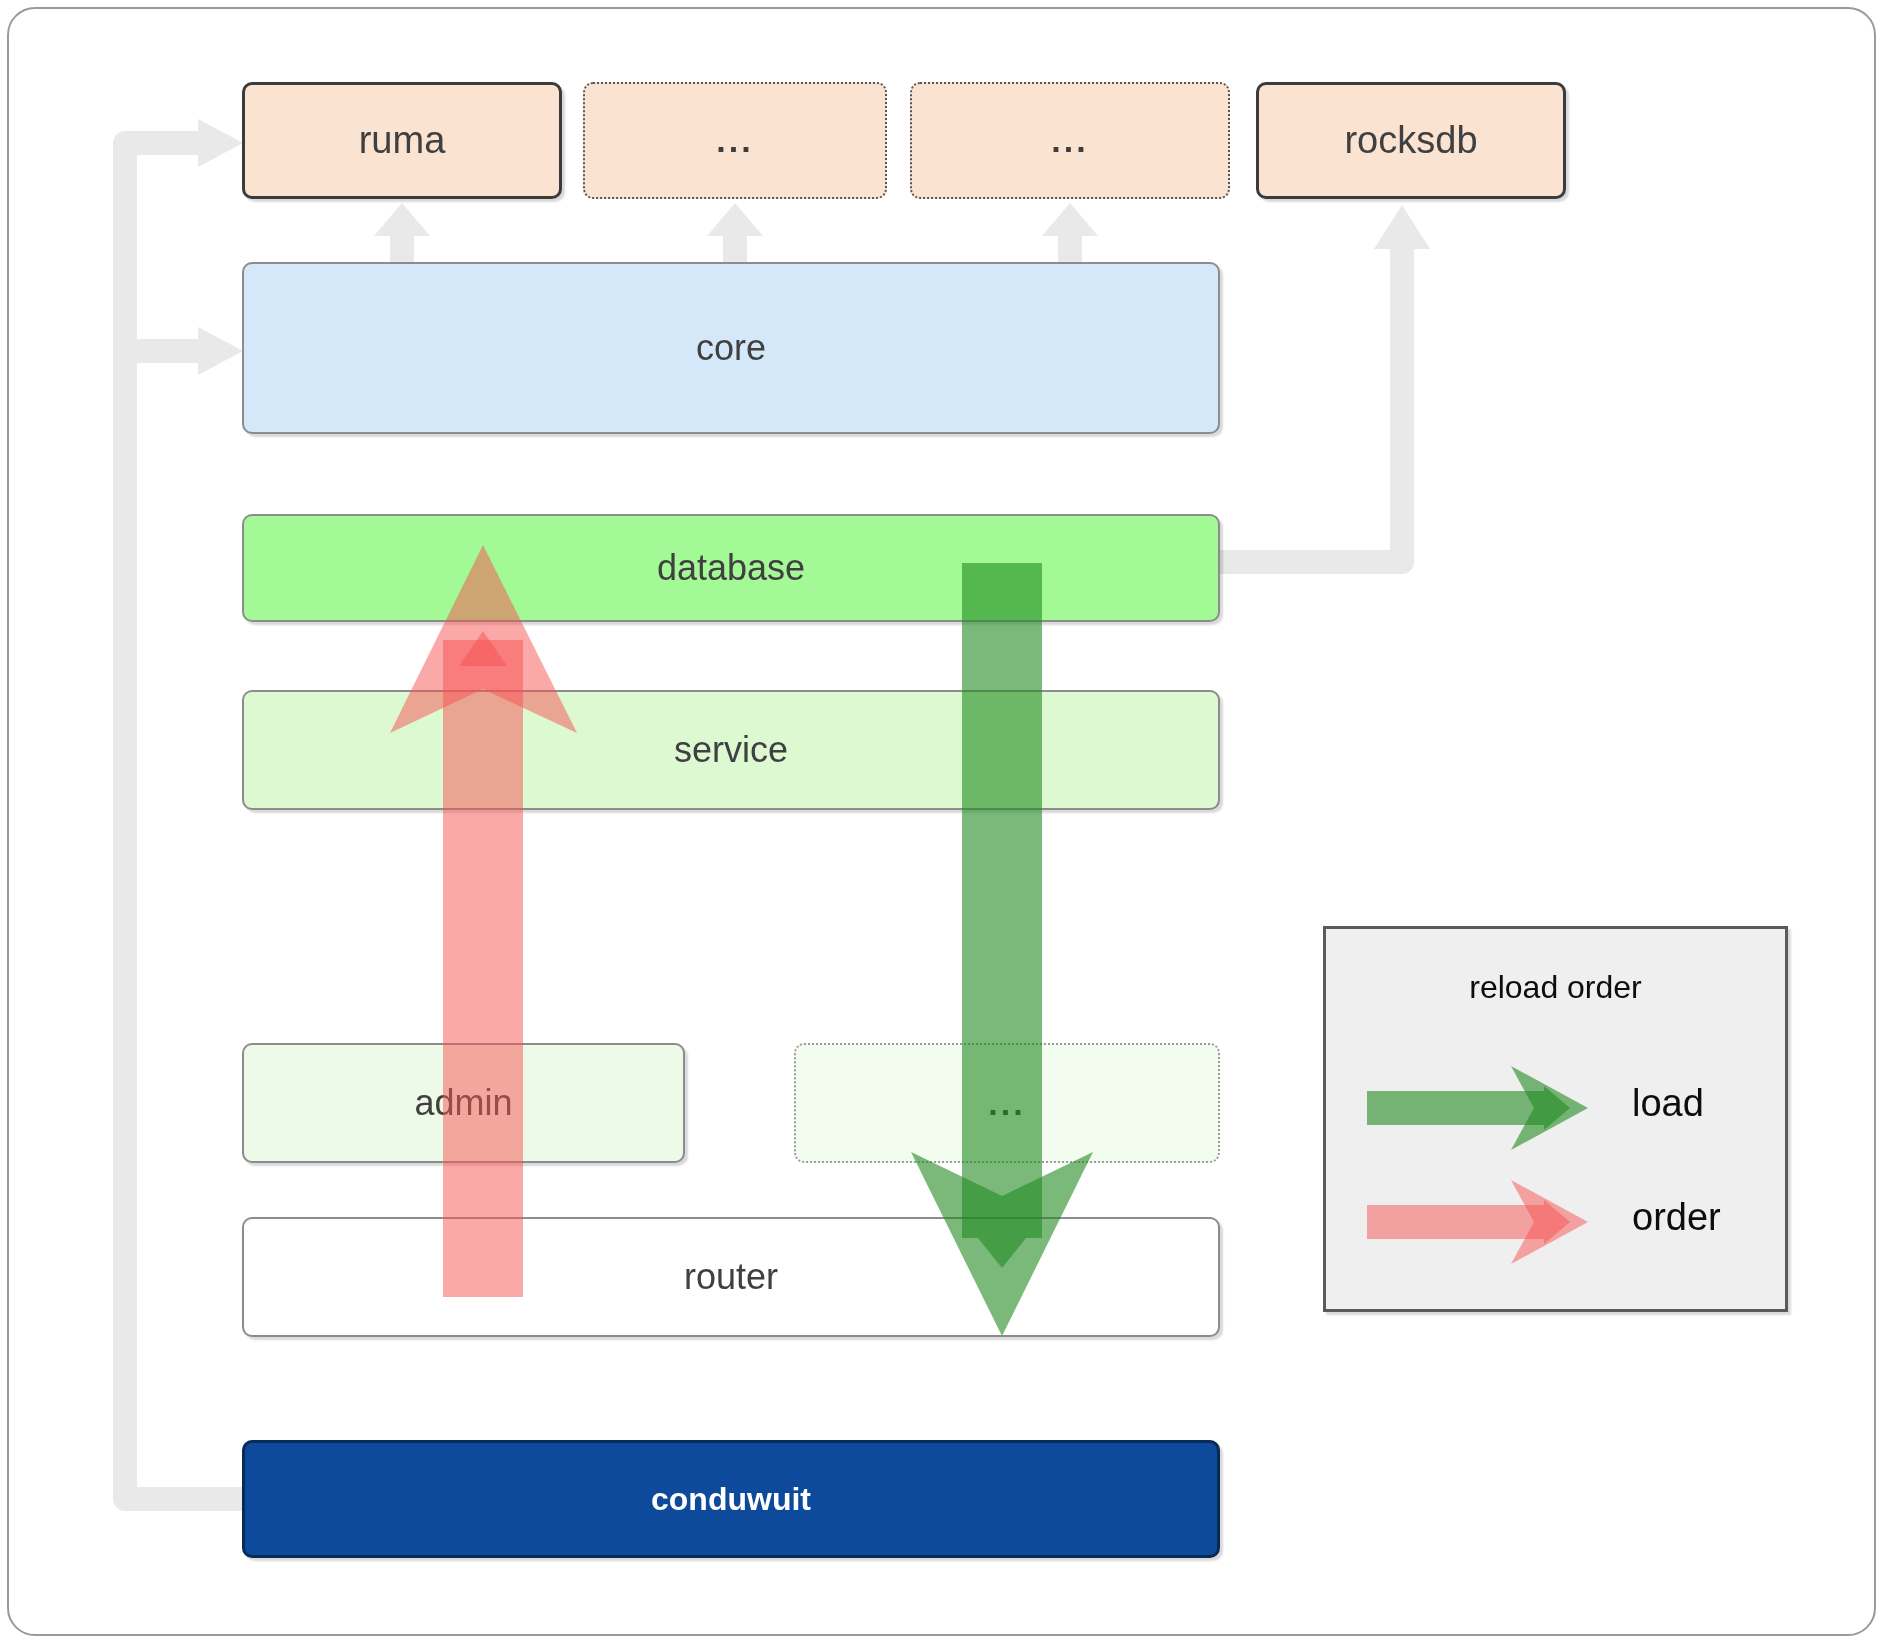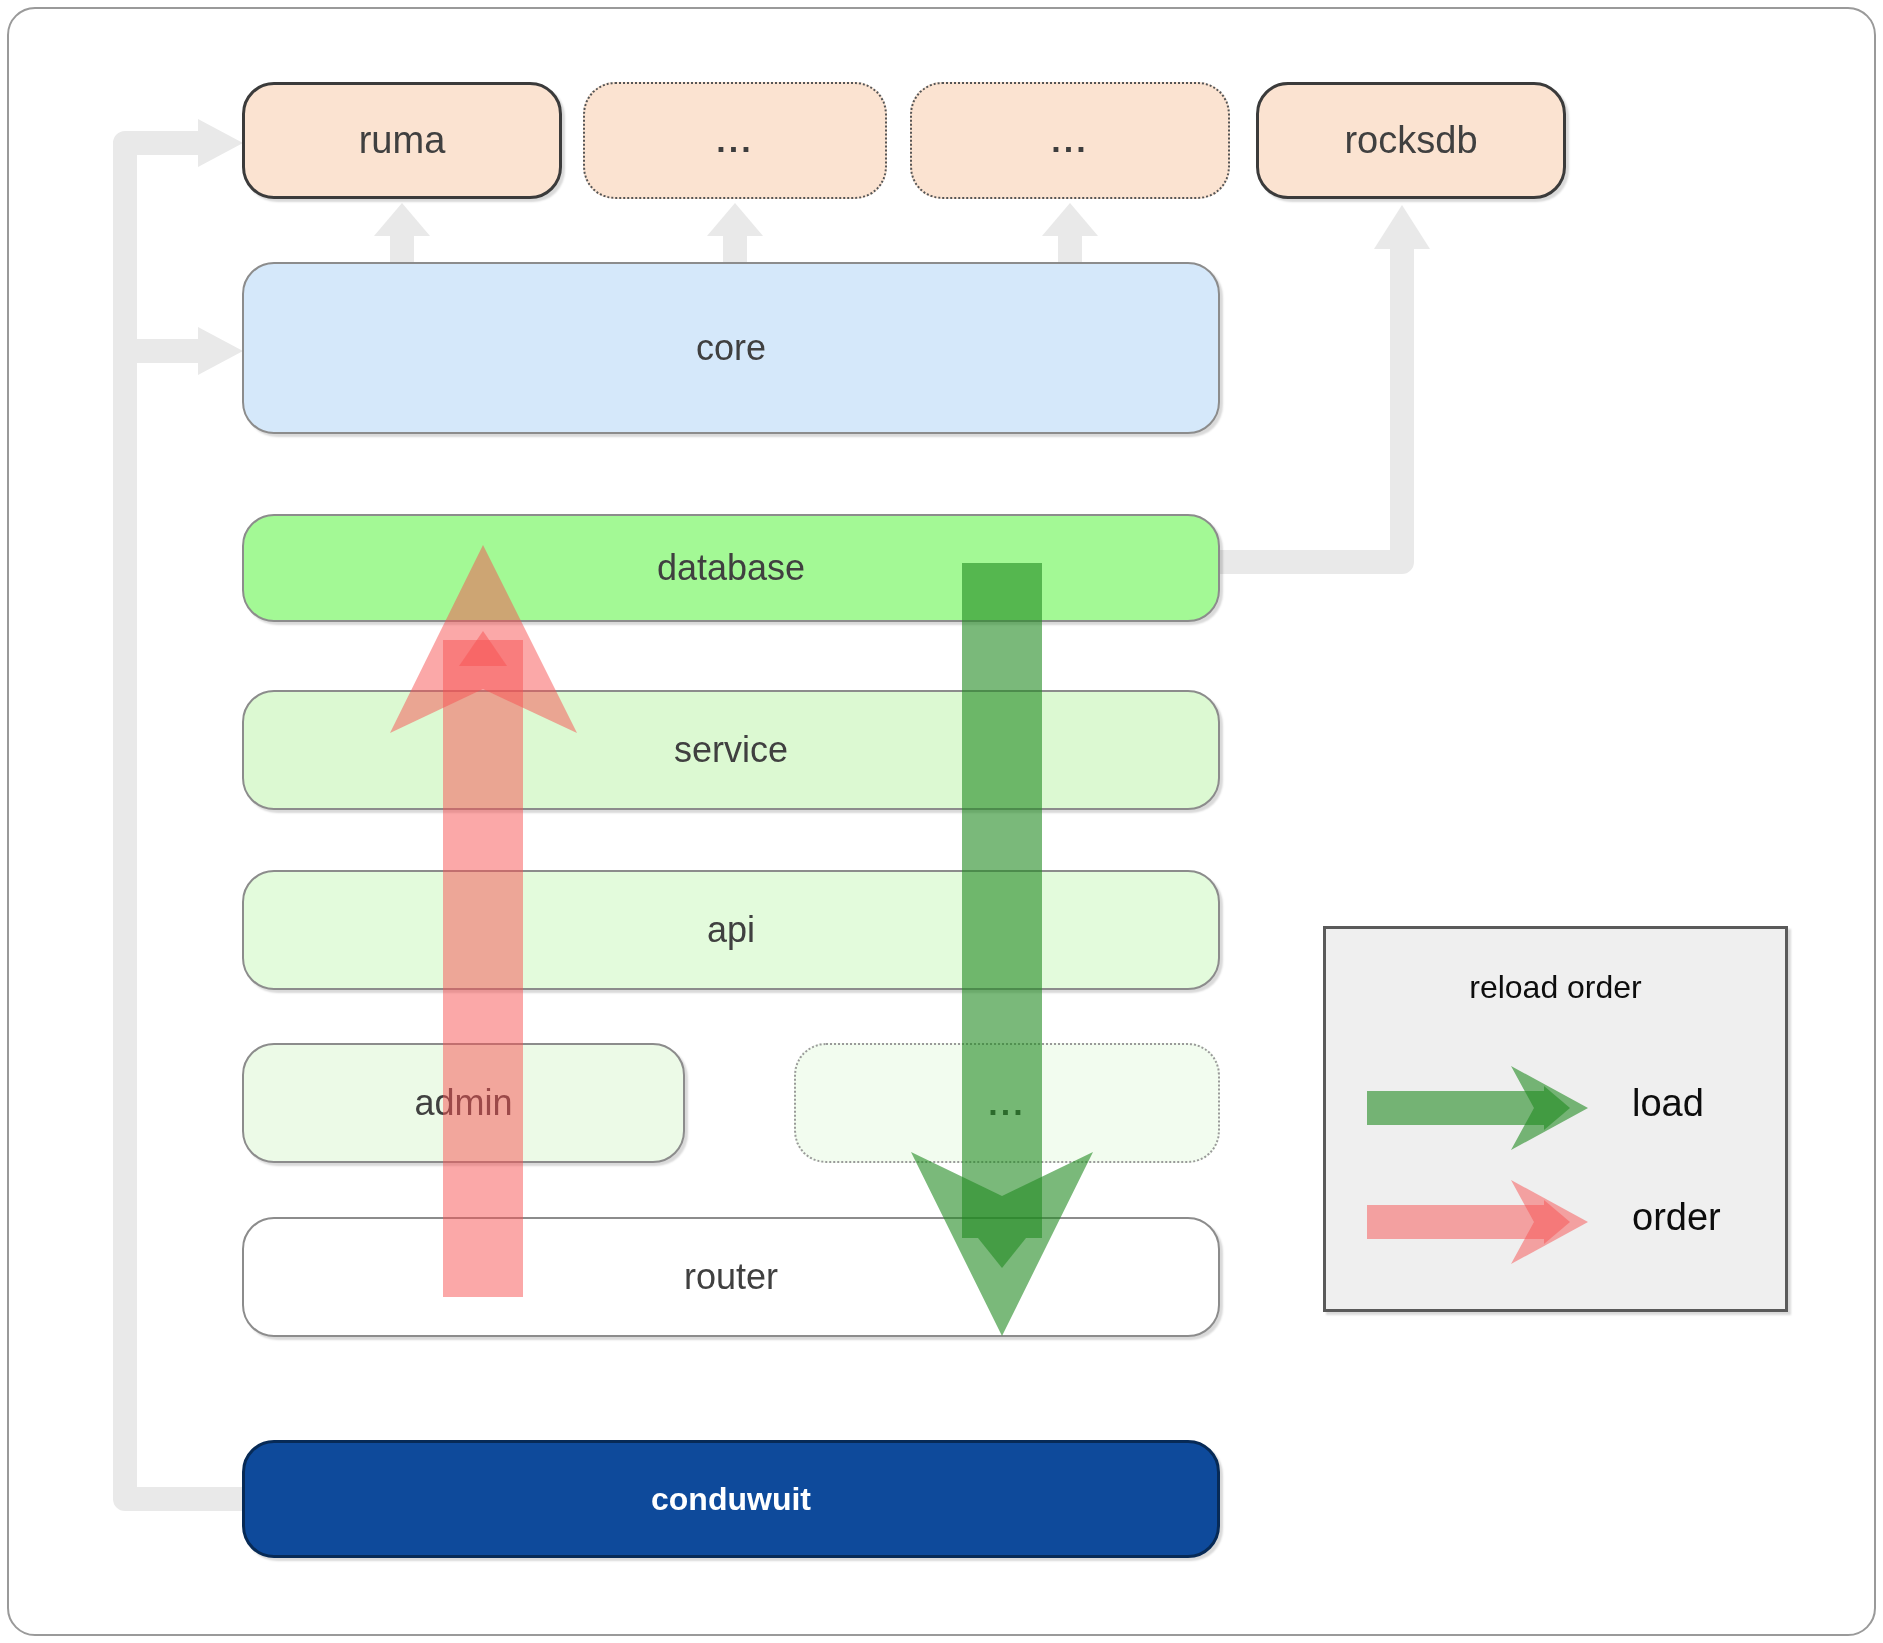--- a/index.html
+++ b/index.html
@@ -13,21 +13,21 @@
   #frame{
     position:absolute;left:7px;top:7px;right:7px;bottom:7px;
     border:2px solid #9a9a9a;border-radius:28px;
     pointer-events:none;
   }
   svg.layer{position:absolute;left:0;top:0;pointer-events:none;}
   .node{
     position:absolute;box-sizing:border-box;
     display:flex;align-items:center;justify-content:center;
     font-size:36px;color:#404040;
-    border-radius:32px;
+    border-radius:10px;
     box-shadow:3px 3px 2px rgba(0,0,0,0.15);
   }
   .peach{background:#FBE3D1;}
   .solid-dark{border:3px solid #3b3b3b;}
   .solid-gray{border:2px solid #8c8c8c;}
   .dotted-dark{border:2px dotted #555;box-shadow:none;}
   .dotted-gray{border:2px dotted #9a9a9a;box-shadow:none;}
   .dots{font-weight:700;letter-spacing:3px;font-size:34px;color:#3d3d3d;}
   .core-fill{background:#D5E8FA;}
   .db-fill{background:#A3F995;}
@@ -79,21 +79,20 @@
   </svg>
 
   <div class="node peach solid-dark big-label" style="left:242px;top:82px;width:320px;height:117px;">ruma</div>
   <div class="node peach dotted-dark dots" style="left:583px;top:82px;width:304px;height:117px;">...</div>
   <div class="node peach dotted-dark dots" style="left:910px;top:82px;width:320px;height:117px;">...</div>
   <div class="node core-fill solid-gray" style="left:242px;top:262px;width:978px;height:172px;">core</div>
 
   <div class="node peach solid-dark big-label" style="left:1256px;top:82px;width:310px;height:117px;">rocksdb</div>
   <div class="node db-fill solid-gray" style="left:242px;top:514px;width:978px;height:108px;">database</div>
   <div class="node service-fill solid-gray" style="left:242px;top:690px;width:978px;height:120px;">service</div>
-  <div class="node api-fill solid-gray" style="left:242px;top:870px;width:978px;height:120px;">api</div>
   <div class="node admin-fill solid-gray" style="left:242px;top:1043px;width:443px;height:120px;">admin</div>
   <div class="node crate3-fill dotted-gray dots" style="left:794px;top:1043px;width:426px;height:120px;">...</div>
   <div class="node router-fill solid-gray" style="left:242px;top:1217px;width:978px;height:120px;">router</div>
   <div class="node conduwuit-fill" style="left:242px;top:1440px;width:978px;height:118px;">conduwuit</div>
 
   <svg class="layer" width="1883" height="1643">
 
     <g>
       <rect class="unload-fill" x="443" y="640" width="80" height="657"></rect>
       <polygon class="unload-fill" points="390,733 483,689 577,733 483,545"></polygon>

